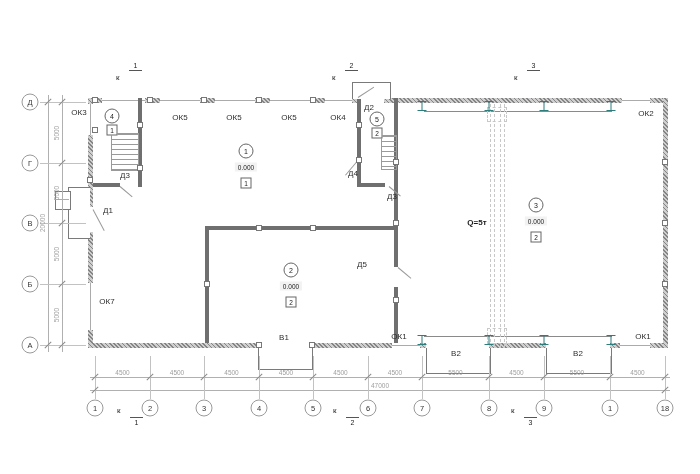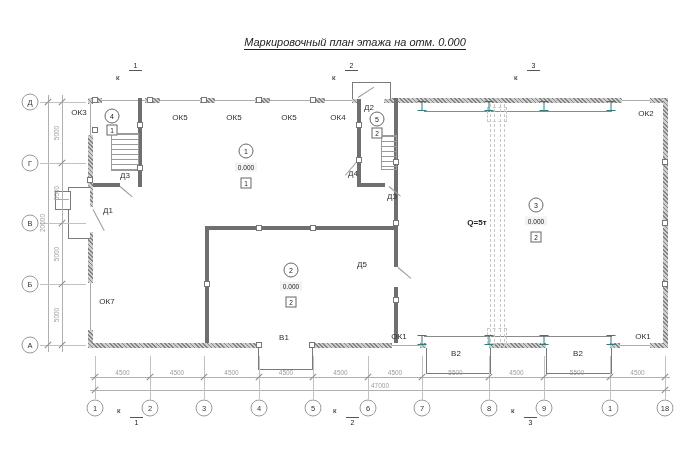--- a/index.html
+++ b/index.html
@@ -39,21 +39,20 @@
   .sectT .k{bottom:0;}
   .sectB .k{top:0;}
   .sect .n{position:absolute;right:0;width:13px;text-align:center;font-size:7px;color:#222;}
   .sectT .n{top:0;border-bottom:1px solid #555;padding-bottom:1px;}
   .sectB .n{bottom:0;border-top:1px solid #555;padding-top:1px;}
 </style>
 </head>
 <body>
 
 <div id="plan">
-  <div class="title"><span>Маркировочный план этажа на отм. 0.000</span></div>
 <div class="wallx" style="left: 89px; top: 98px; width: 13px; height: 5px;"></div>
     <div class="wallx" style="left: 145px; top: 98px; width: 15px; height: 5px;"></div>
     <div class="wallx" style="left: 200px; top: 98px; width: 15px; height: 5px;"></div>
     <div class="wallx" style="left: 255px; top: 98px; width: 15px; height: 5px;"></div>
     <div class="wallx" style="left: 310px; top: 98px; width: 15px; height: 5px;"></div>
     <div class="wallx" style="left: 352px; top: 98px; width: 6px; height: 5px;"></div>
     <div class="wallx" style="left: 384px; top: 98px; width: 11px; height: 5px;"></div>
     <div class="wallx" style="left: 395px; top: 98px; width: 227px; height: 5px;"></div>
     <div class="wallx" style="left: 650px; top: 98px; width: 18px; height: 5px;"></div>
     <div class="wallx" style="left: 88px; top: 343px; width: 170px; height: 5px;"></div>

